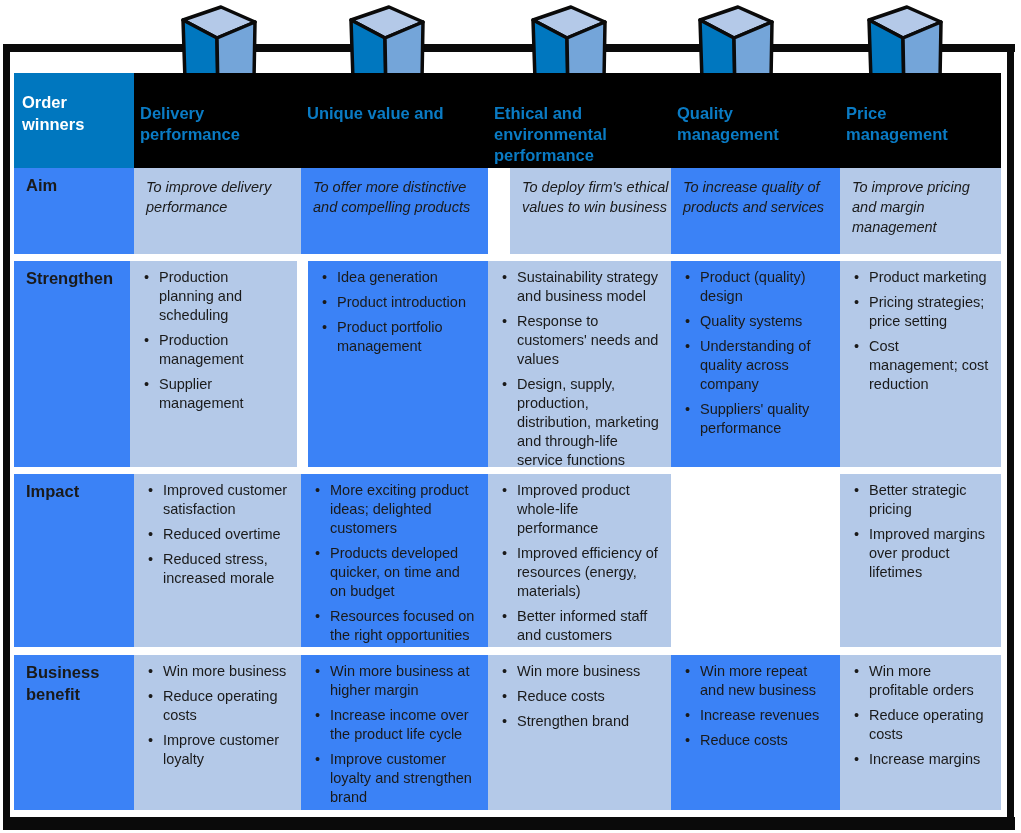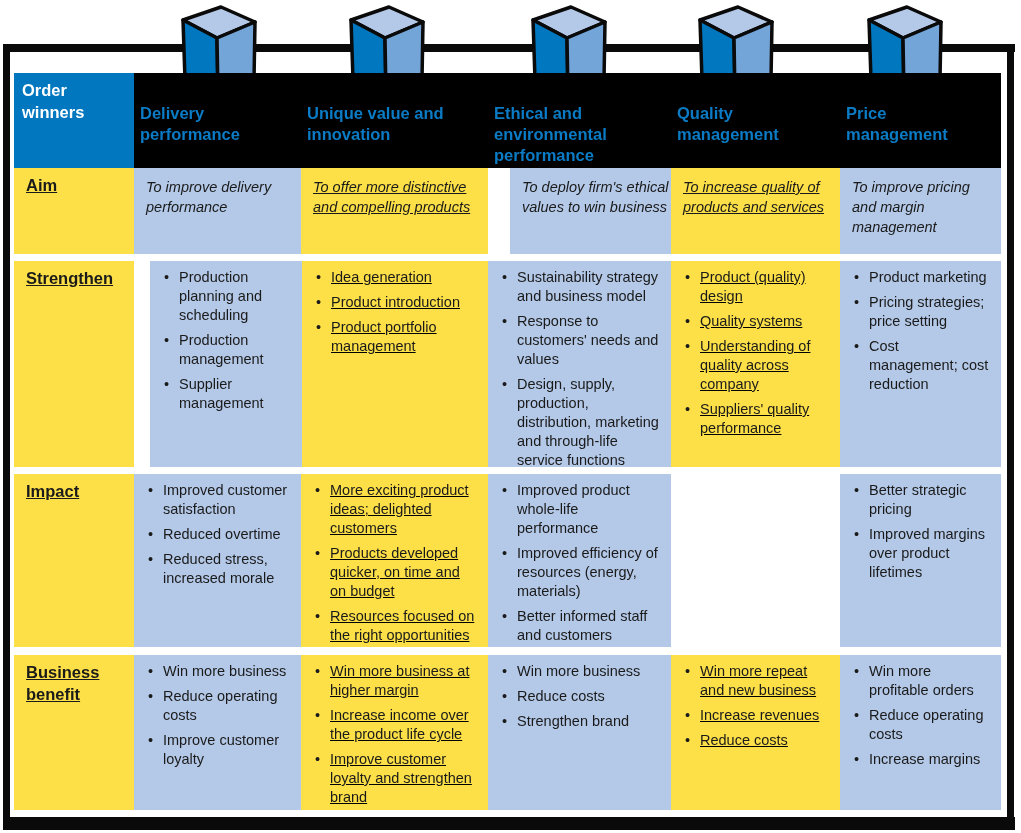--- a/index.html
+++ b/index.html
@@ -9,24 +9,24 @@
   .frame-left { position: absolute; left: 3px; top: 44px; width: 7px; height: 786px; background: #0a0a0a; }
   .frame-right { position: absolute; left: 1007px; top: 44px; width: 7px; height: 786px; background: #0a0a0a; }
   .frame-bottom { position: absolute; left: 3px; top: 817px; width: 1012px; height: 13px; background: #0a0a0a; }
   .frame-inner { position: absolute; left: 10px; top: 52px; width: 997px; height: 765px; background: #ffffff; }
 
   .cube { position: absolute; top: 4px; width: 82px; height: 96px; }
 
   .grid { position: absolute; left: 14px; top: 73px; width: 987px; }
   .row { position: absolute; left: 0; width: 987px; display: block; }
   .cell { position: absolute; top: 0; bottom: 0; box-sizing: border-box; padding: 8px 10px 0 12px; }
-  .light { background: #fde047; text-decoration: underline; }
+  .light { background: #3b82f6; }
   .medium { background: #b4c9e8; }
   .white { background: #000000; }
-  .corner { background: #0077bf; color: #ffffff; font-weight: bold; font-size: 16.5px; line-height: 22px; padding: 6px 6px 0 8px; }
+  .corner { background: #0077bf; color: #ffffff; font-weight: bold; font-size: 16.5px; line-height: 22px; padding: 18px 6px 0 8px; }
   .col-head { color: #0a7bc4; font-weight: bold; font-size: 16.5px; line-height: 21px; padding-top: 30px; padding-left: 6px; }
   .row-label { font-weight: bold; font-size: 16.5px; line-height: 22px; color: #1a1a1a; padding-left: 12px; padding-top: 6px; }
   .aim { font-style: italic; font-size: 14.5px; line-height: 20px; color: #1a1a1a; padding-left: 12px; padding-top: 9px; }
   ul { margin: 0; padding: 0; list-style: none; }
   li { position: relative; padding-left: 17px; font-size: 14.5px; line-height: 19px; color: #1a1a1a; margin-bottom: 6px; }
   li::before { content: "•"; position: absolute; left: 2px; top: 0; }
   .cell.list { padding-top: 7px; }
 </style>
 </head>
 <body>
@@ -71,21 +71,20 @@
     <div class="cell corner" style="left:0; width:120px;">
       <div>Order</div>
       <div>winners</div>
     </div>
     <div class="cell col-head white" style="left:120px; width:167px;">
       <div>Delivery</div>
       <div>performance</div>
     </div>
     <div class="cell col-head white" style="left:287px; width:187px;">
       <div>Unique value and</div>
-      <div>innovation</div>
     </div>
     <div class="cell col-head white" style="left:474px; width:183px;">
       <div>Ethical and</div>
       <div>environmental</div>
       <div>performance</div>
     </div>
     <div class="cell col-head white" style="left:657px; width:169px;">
       <div>Quality</div>
       <div>management</div>
     </div>
@@ -99,28 +98,28 @@
     <div class="cell light row-label" style="left:0; width:120px;">Aim</div>
     <div class="cell medium aim" style="left:120px; width:167px;">To improve delivery performance</div>
     <div class="cell light aim" style="left:287px; width:187px;">To offer more distinctive and compelling products</div>
     <div class="cell medium aim" style="left:496px; width:214px;">To deploy firm's ethical values to win business</div>
     <div class="cell light aim" style="left:657px; width:169px;">To increase quality of products and services</div>
     <div class="cell medium aim" style="left:826px; width:161px;">To improve pricing and margin management</div>
   </div>
 
   <div class="row" id="row-strengthen" style="top:188px; height:206px;">
     <div class="cell light row-label" style="left:0; width:120px;">Strengthen</div>
-  <div class="cell list medium" style="left: 136px; width: 167px;">
+  <div class="cell list medium" style="left: 116px; width: 167px;">
         <ul>
           <li>Production planning and scheduling</li>
           <li>Production management</li>
           <li>Supplier management</li>
         </ul>
       </div>
-      <div class="cell list light" style="left: 288px; width: 187px;">
+      <div class="cell list light" style="left: 294px; width: 187px;">
         <ul>
           <li>Idea generation</li>
           <li>Product introduction</li>
           <li>Product portfolio management</li>
         </ul>
       </div>
       <div class="cell list medium" style="left: 474px; width: 183px;">
         <ul>
           <li>Sustainability strategy and business model</li>
           <li>Response to customers' needs and values</li>

